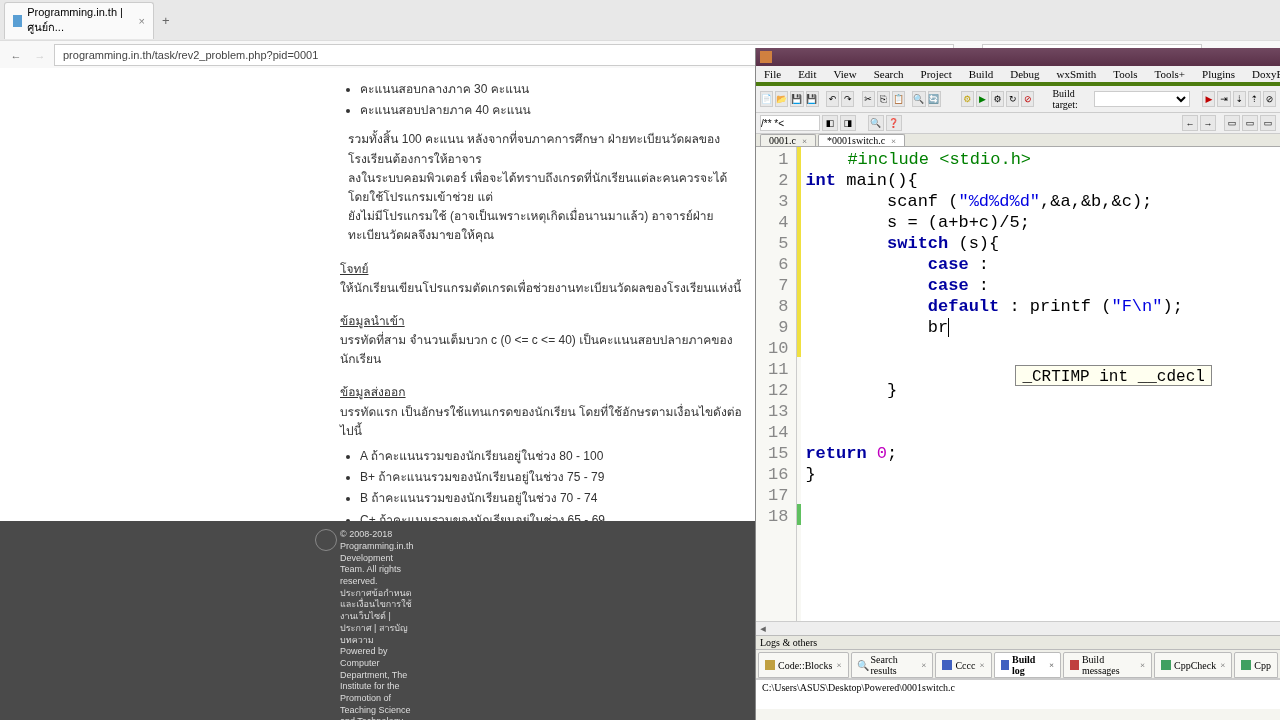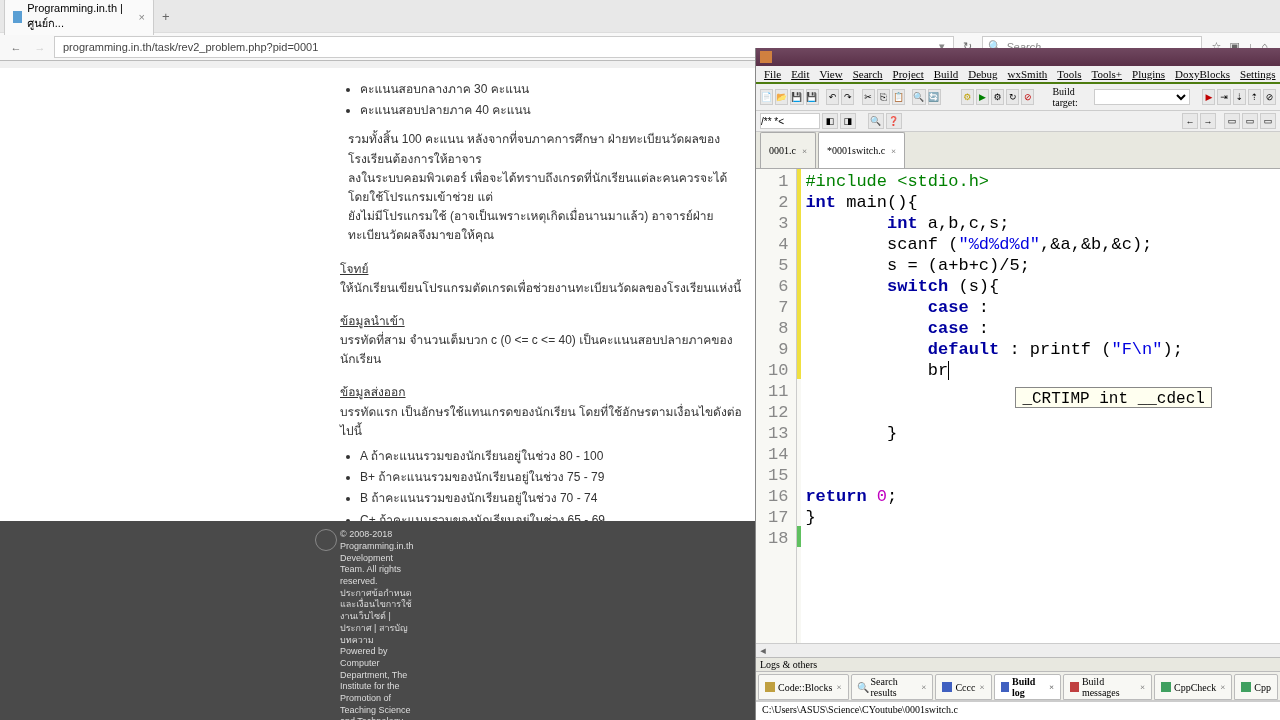--- a/index.html
+++ b/index.html
@@ -1,20 +1,20 @@
 <!DOCTYPE html>
 <html><head>
 <meta charset="utf-8">
 <style>
 * { margin: 0; padding: 0; box-sizing: border-box; }
 body { font-family: "Segoe UI", Tahoma, sans-serif; font-size: 11px; background: #f0f0f0; width: 1280px; height: 720px; overflow: hidden; }
 
 
 .browser-chrome { background: #e8e8e8; border-bottom: 1px solid #bbb; }
-.tab-bar { display: flex; align-items: center; height: 32px; padding: 0 4px; background: #e8e8e8; }
+.tab-bar { display: flex; align-items: center; height: 40px; padding: 0 4px; background: #e8e8e8; }
 .tab { display: flex; align-items: center; background: #fafafa; border: 1px solid #ccc; border-bottom: none; border-radius: 3px 3px 0 0; padding: 3px 8px; font-size: 11px; margin-right: 2px; max-width: 150px; }
 .tab-icon { width: 12px; height: 12px; background: #5a9fd4; margin-right: 5px; }
 .tab-close { margin-left: 8px; color: #888; cursor: pointer; }
 .new-tab { color: #666; padding: 2px 6px; font-size: 13px; cursor: pointer; }
 .nav-bar { display: flex; align-items: center; height: 28px; padding: 2px 6px; background: #f8f8f8; border-top: 1px solid #ddd; gap: 4px; }
 .nav-btn { width: 20px; height: 20px; display: flex; align-items: center; justify-content: center; color: #666; cursor: pointer; }
 .url-bar { flex: 1; height: 22px; border: 1px solid #ccc; background: #fff; padding: 7px 8px; font-size: 11px; color: #444; display: flex; align-items: center; }
 .url-end { margin-left: auto; color: #888; }
 .search-bar { width: 220px; height: 22px; border: 1px solid #ccc; background: #fff; padding: 0 6px; font-size: 11px; color: #888; display: flex; align-items: center; gap: 4px; }
 .chrome-icons { display: flex; gap: 8px; padding: 0 6px; color: #666; }
@@ -30,44 +30,44 @@
 .sample-table { display: flex; gap: 180px; margin-top: 6px; }
 .sample-col { display: flex; flex-direction: column; }
 .sample-head { font-weight: bold; }
 .footer { position: absolute; bottom: 0; left: 0; width: 755px; background: #4a4a4a; color: #ddd; font-size: 9px; padding: 8px 340px 8px 340px; line-height: 1.3; }
 .foot-logo { position: absolute; left: 315px; top: 8px; width: 22px; height: 22px; border: 1px solid #888; border-radius: 50%; }
 
 
 .codeblocks { position: absolute; top: 48px; left: 755px; right: 0; bottom: 0; background: #f5f5f0; border-left: 1px solid #888; font-family: Tahoma; }
 .cb-title { height: 18px; background: linear-gradient(#704860,#5a3048); display:flex; align-items:center; padding: 0 4px;}
 .cb-title-icon{width:12px;height:12px;background:#d08040;margin-right:4px;}
-.cb-menu { display: flex; gap: 10px; padding: 2px 8px; background: #f0f0f0; font-size: 11px; border-bottom: 2px solid #4d7c0f; text-decoration: underline; }
+.cb-menu { display: flex; gap: 17px; padding: 2px 8px; background: #f0f0f0; font-size: 11px; border-bottom: 4px solid #4d7c0f; }
 .cb-menu span { cursor: pointer; }
 .cb-toolbar { display: flex; align-items: center; gap: 2px; padding: 2px 4px; background: #f0f0f0; border-bottom: 1px solid #ccc; }
 .tb-btn { width: 16px; height: 16px; background: #e8e8e8; border: 1px solid #ccc; cursor: pointer; display:inline-flex;align-items:center;justify-content:center;font-size:9px;}
 .tb-sep { width: 4px; }
 .build-target { font-size: 10px; margin-left: 16px; }
 .build-sel { width: 120px; height: 16px; border: 1px solid #ccc; background: #fff; font-size: 10px; }
 .cb-toolbar2 { display: flex; align-items: center; gap: 2px; padding: 2px 4px; background: #f0f0f0; border-bottom: 1px solid #ccc; }
 .tb-input{width:60px;height:16px;border:1px solid #ccc;font-size:10px;}
 .cb-tabs { display: flex; background: #e8e8e0; border-bottom: 1px solid #aaa; padding-left: 4px; }
-.cb-tab { display: flex; align-items: center; padding: 12px 8px; font-size: 10px; border: 1px solid #aaa; border-bottom: none; background: #f0f0ea; margin-right: 2px; border-radius: 2px 2px 0 0; }
+.cb-tab { display: flex; align-items: center; padding: 0 8px; font-size: 10px; border: 1px solid #aaa; border-bottom: none; background: #f0f0ea; margin-right: 2px; border-radius: 2px 2px 0 0; }
 .cb-tab.active { background: #fff; }
 .cb-tab-close { margin-left: 6px; color: #666; cursor: pointer; font-size: 9px; }
 .editor { display: flex; background: #fff; height: 474px; font-family: "Courier New", monospace; font-size: 17px; overflow:hidden;}
 .gutter { background: #f8f8f4; border-right: 1px solid #ccc; text-align: right; padding: 2px 8px 2px 12px; color: #888; }
 .gutter div { height: 21px; line-height: 21px; }
 .change-bar { width: 4px; background: #f8f8f4; }
 .change-bar div { height: 21px; }
 .change-bar .m { background: #f0e040; }
 .change-bar .g { background: #60c060; }
 .code { padding: 2px 4px; position: relative; }
 .code div { height: 21px; line-height: 21px; white-space: pre; }
 .kw { color: #0000a0; font-weight: bold; }
-.pp { color: #008000; }
+.pp { color: #008000; margin-left: 42px; }
 .str { color: #0000e0; }
 .num { color: #c000c0; }
 .hint-box { position: absolute; left: 214px; top: 218px; background: #fffff0; border: 1px solid #888; padding: 1px 6px; font-size: 16px; font-family: "Courier New", monospace; }
 .cursor { border-right: 1px solid #000; }
 .hscroll{height:14px;background:#eee;border-top:1px solid #ccc;display:flex;align-items:center;}
 .hscroll-left{width:14px;text-align:center;color:#666;}
 .logs-bar{font-size:10px;padding:1px 4px;background:#e8e8e0;border-top:1px solid #bbb;border-bottom:1px solid #bbb;}
 .log-tabs { display: flex; background: #f0f0ea; border-bottom: 1px solid #ccc; padding: 2px 2px 0 2px; gap:2px;}
 .log-tab { display: flex; align-items: center; padding: 1px 6px; font-size: 10px; border: 1px solid #bbb; background: #f8f8f4; border-radius: 2px 2px 0 0; }
 .log-tab.active { background: #fff; font-weight: bold; }
@@ -271,21 +271,20 @@
         <div></div>
         <div></div>
         <div></div>
         <div></div>
         <div></div>
         <div class="g"></div>
     </div>
     <div class="code">
       <div><span class="pp">#include &lt;stdio.h&gt;</span></div>
       <div><span class="kw">int</span><span> main(){</span></div>
-      <div>        <span class="kw">int</span><span> a,b,c,s;</span></div>
       <div>        <span>scanf (</span><span class="str">"%d%d%d"</span><span>,&amp;a,&amp;b,&amp;c);</span></div>
       <div>        <span>s = (a+b+c)/5;</span></div>
       <div>        <span class="kw">switch</span><span> (s){</span></div>
       <div>            <span class="kw">case</span><span> :</span></div>
       <div>            <span class="kw">case</span><span> :</span></div>
       <div>            <span class="kw">default</span><span> : printf (</span><span class="str">"F\n"</span><span>);</span></div>
       <div>            <span>br</span><span class="cursor"></span></div>
       <div> </div>
       <div> </div>
       <div>        <span>}</span></div>
@@ -331,15 +330,15 @@
         <span class="lt-icon lt-grn"></span>
         <span>CppCheck</span>
         <span class="log-tab-close">×</span>
       </div>
     <div class="log-tab">
         <span class="lt-icon lt-grn"></span>
         <span>Cpp</span>
       </div>
   </div>
   <div class="log-body">
-    <div>C:\Users\ASUS\Science\CYoutube\0001switch.c</div>
+    <div>C:\Users\ASUS\Desktop\Powered\0001switch.c</div>
   </div>
 </div>
 
 </body></html>

